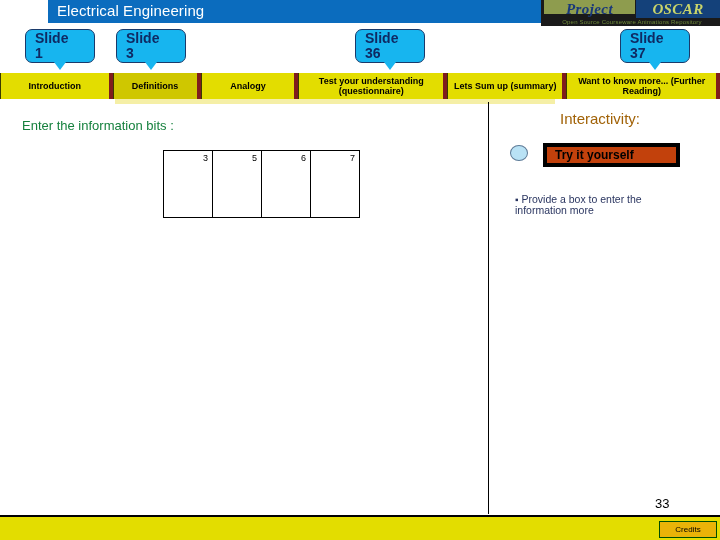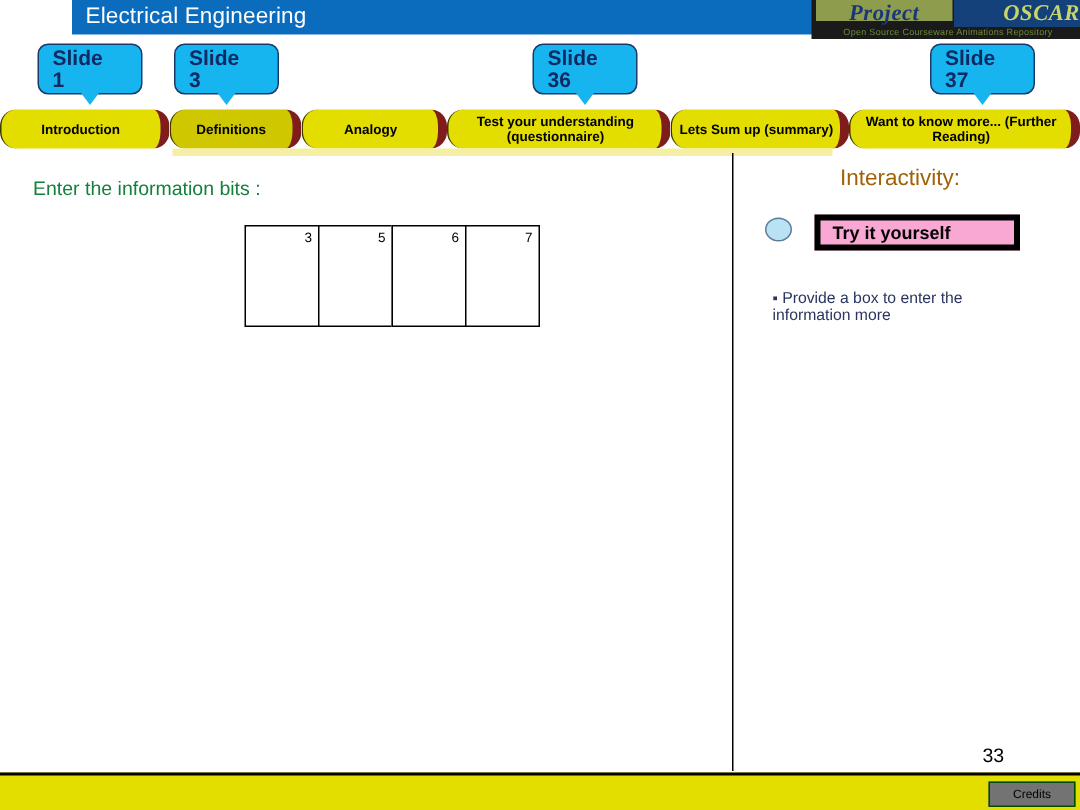--- a/index.html
+++ b/index.html
@@ -58,21 +58,21 @@
   #logo-oscar {
     position: absolute;
     left: 95px; top: 0px;
     width: 84px; height: 18px;
     background: #14417a;
     color: #c9d46a;
     font-size: 15px;
     font-weight: bold;
     font-style: italic;
     font-family: "Liberation Serif", serif;
-    text-align: right;
+    text-align: center;
     line-height: 18px;
     letter-spacing: .4px;
   }
   #logo-tagline {
     position: absolute;
     left: 3px; top: 18px;
     width: 176px; height: 8px;
     color: #6f8a3a;
     font-size: 6px;
     text-align: center;
@@ -121,33 +121,32 @@
   
   #tab-bar {
     position: absolute;
     left: 0; top: 73px;
     width: 720px; height: 26px;
     display: flex;
   }
   .tab {
     background: #e3dd00;
     border-left: 1px solid #3a3a00;
-    border-right: 6px solid #7f1d1d;
+    border-right: 4px solid #7f1d1d;
     box-sizing: border-box;
     color: #000000;
     font-size: 9px;
     font-weight: bold;
     display: flex;
     align-items: center;
     justify-content: center;
     text-align: center;
     line-height: 10px;
     overflow: hidden;
     white-space: nowrap;
-    border-radius: 11px;
   }
   .tab.active { background: #cfc700; }
   .tab.clip   { white-space: nowrap; }
 
   
   #tab-shadow {
     position: absolute;
     left: 115px; top: 99px;
     width: 440px; height: 5px;
     background: #f5efa6;
@@ -204,21 +203,21 @@
     width: 18px; height: 16px;
     background: #b9e2f5;
     border: 1px solid #5d7a96;
     border-radius: 50%;
     box-sizing: border-box;
   }
   #try-it-button {
     position: absolute;
     left: 543px; top: 143px;
     width: 137px; height: 24px;
-    background: #f9a8d4;
+    background: #c2410c;
     border: 4px solid #000000;
     box-sizing: border-box;
     color: #000000;
     font-size: 12px;
     font-weight: bold;
     display: flex;
     align-items: center;
     padding-left: 8px;
     white-space: nowrap;
   }
@@ -249,21 +248,21 @@
     left: 0; top: 515px;
     width: 720px; height: 25px;
     background: #e3dd00;
     border-top: 2px solid #000000;
     box-sizing: border-box;
   }
   #credits-button {
     position: absolute;
     left: 659px; top: 521px;
     width: 58px; height: 17px;
-    background: #737373;
+    background: #eab308;
     border: 1px solid #004d00;
     box-sizing: border-box;
     color: #000000;
     font-size: 8px;
     display: flex;
     align-items: center;
     justify-content: center;
     white-space: nowrap;
   }
 </style>

